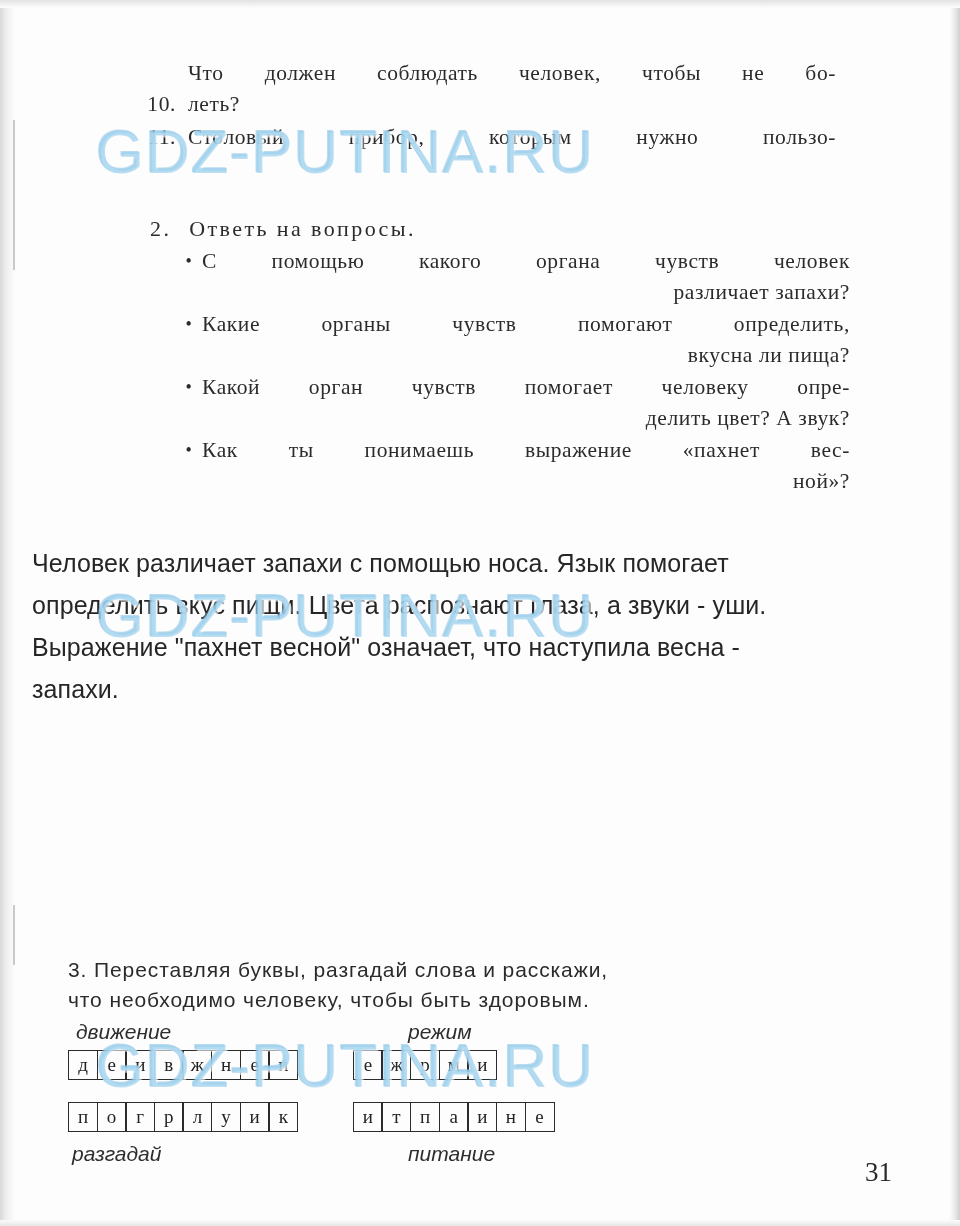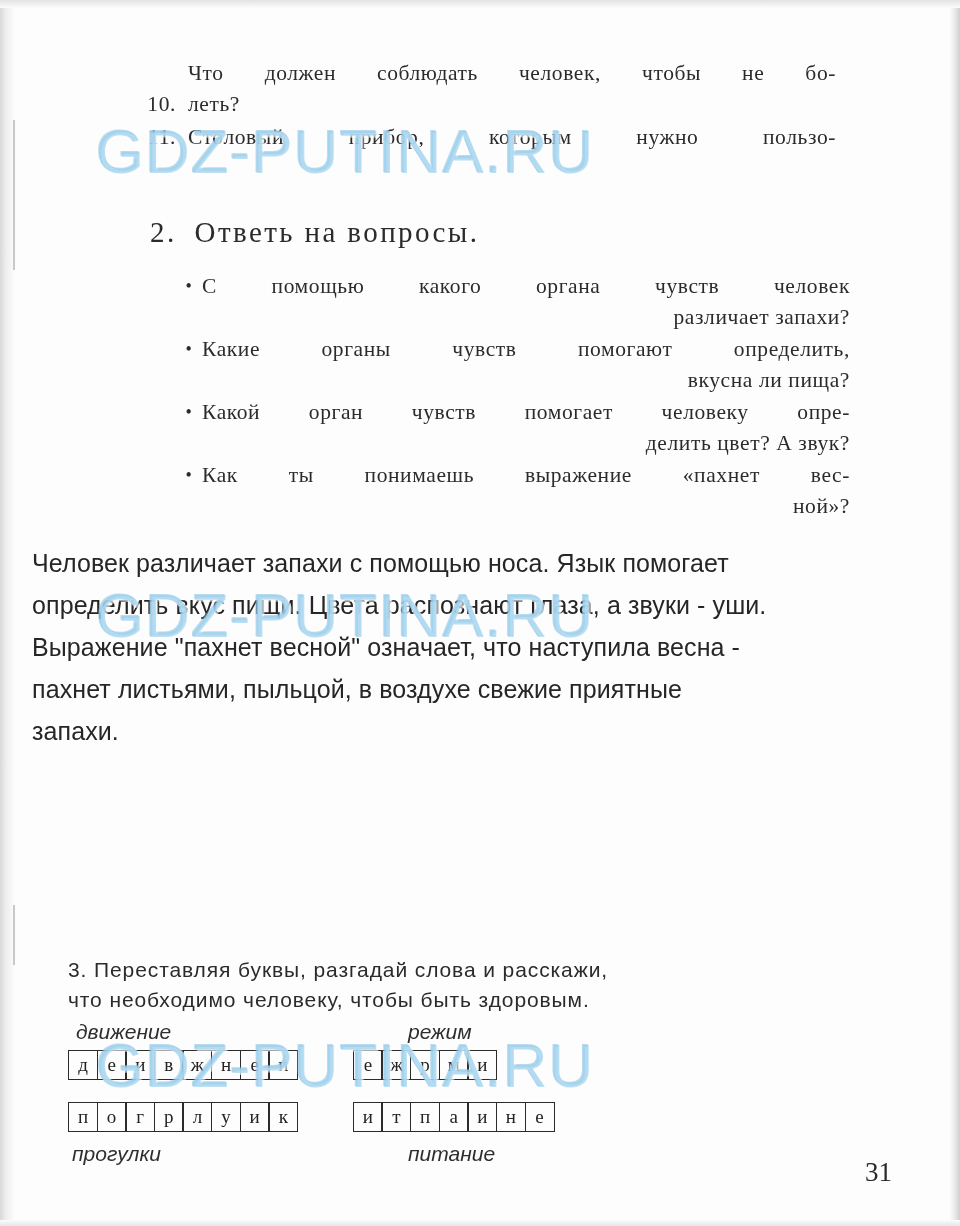--- a/index.html
+++ b/index.html
@@ -98,24 +98,24 @@
     text-align-last: left;
   }
 
   .task2 {
     position: absolute;
     left: 150px;
     top: 216px;
     width: 700px;
   }
   .task2-title {
-    font-size: 29px;
+    font-size: 22px;
     letter-spacing: 2.4px;
     color: #2b2b2b;
-    margin-bottom: 22px;
+    margin-bottom: 4px;
   }
   .task2-title .tnum { margin-right: 18px; }
 
   .bullets {
     margin-left: 26px;
   }
   .bullet-item {
     display: flex;
     align-items: flex-start;
     font-size: 21.5px;
@@ -312,21 +312,20 @@
             <span class="last">ной»?</span>
           </div>
         </div>
       </div>
     </div>
 
     <div class="answer">
       <div>Человек различает запахи с помощью носа. Язык помогает</div>
       <div>определить вкус пищи. Цвета распознают глаза, а звуки - уши.</div>
       <div>Выражение "пахнет весной" означает, что наступила весна -</div>
-      <div>пахнет листьями, пыльцой, в воздухе свежие приятные</div>
       <div>запахи.</div>
     </div>
 
     <div class="task3">
       <div class="t3line">3. Переставляя буквы, разгадай слова и расскажи,</div>
       <div class="t3line">что необходимо человеку, чтобы быть здоровым.</div>
     </div>
 
     <div class="answers-above">
       <div class="ans-word ans-dvizhenie">движение</div>
@@ -371,21 +370,21 @@
         <span class="cell">т</span>
         <span class="cell">п</span>
         <span class="cell">а</span>
         <span class="cell">и</span>
         <span class="cell">н</span>
         <span class="cell">е</span>
       </span>
     </div>
 
     <div class="answers-below">
-      <div class="ans-word ans-progulki">прогулки</div>
+      <div class="ans-word ans-progulki">разгадай</div>
       <div class="ans-word ans-pitanie">питание</div>
     </div>
 
     <div class="page-number">31</div>
 
     <div class="wm wm-1">GDZ-PUTINA.RU</div>
     <div class="wm wm-2">GDZ-PUTINA.RU</div>
     <div class="wm wm-3">GDZ-PUTINA.RU</div>
   </div>
 </div>

